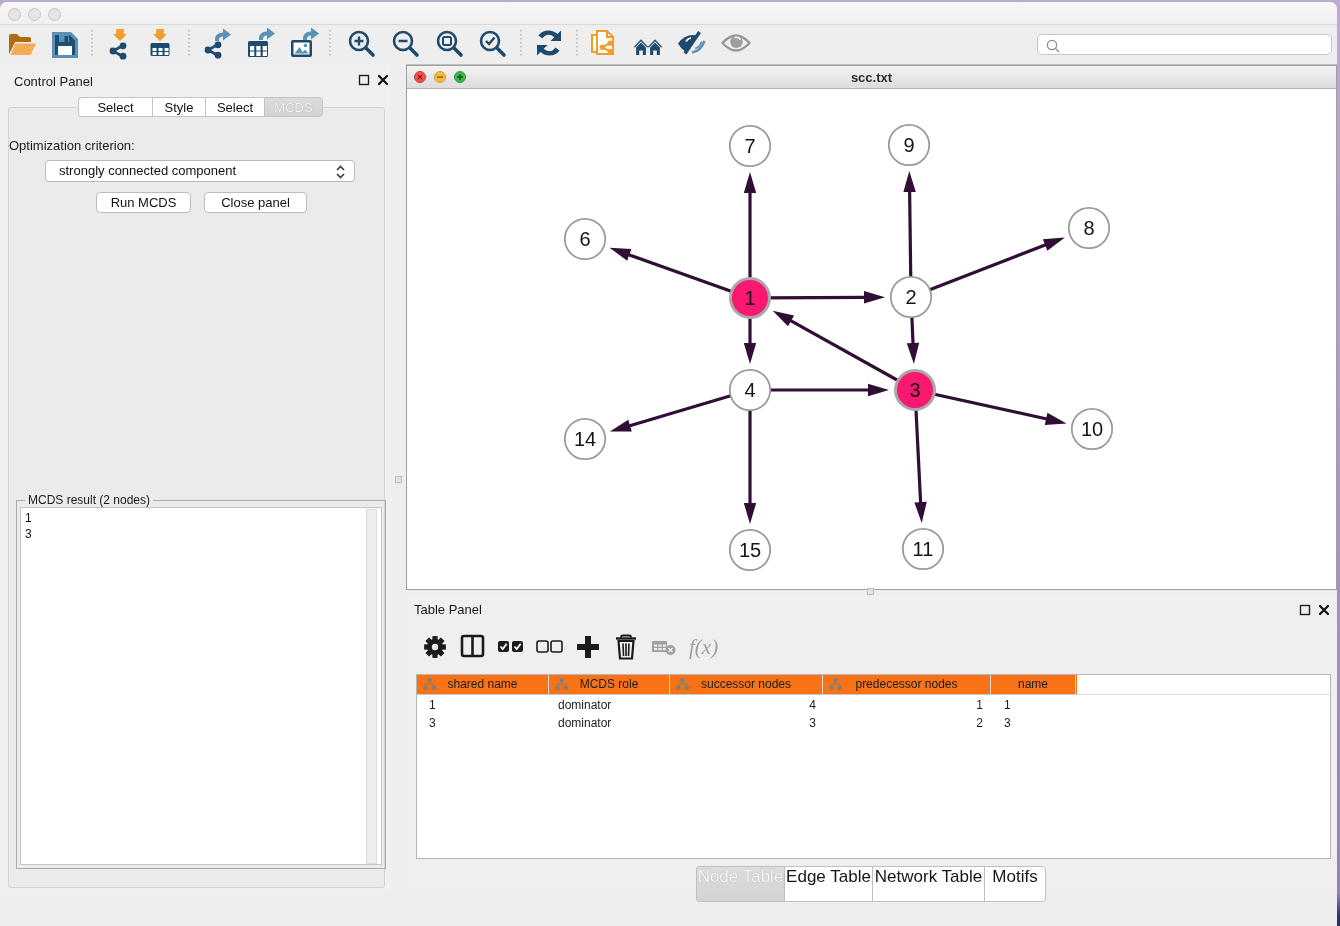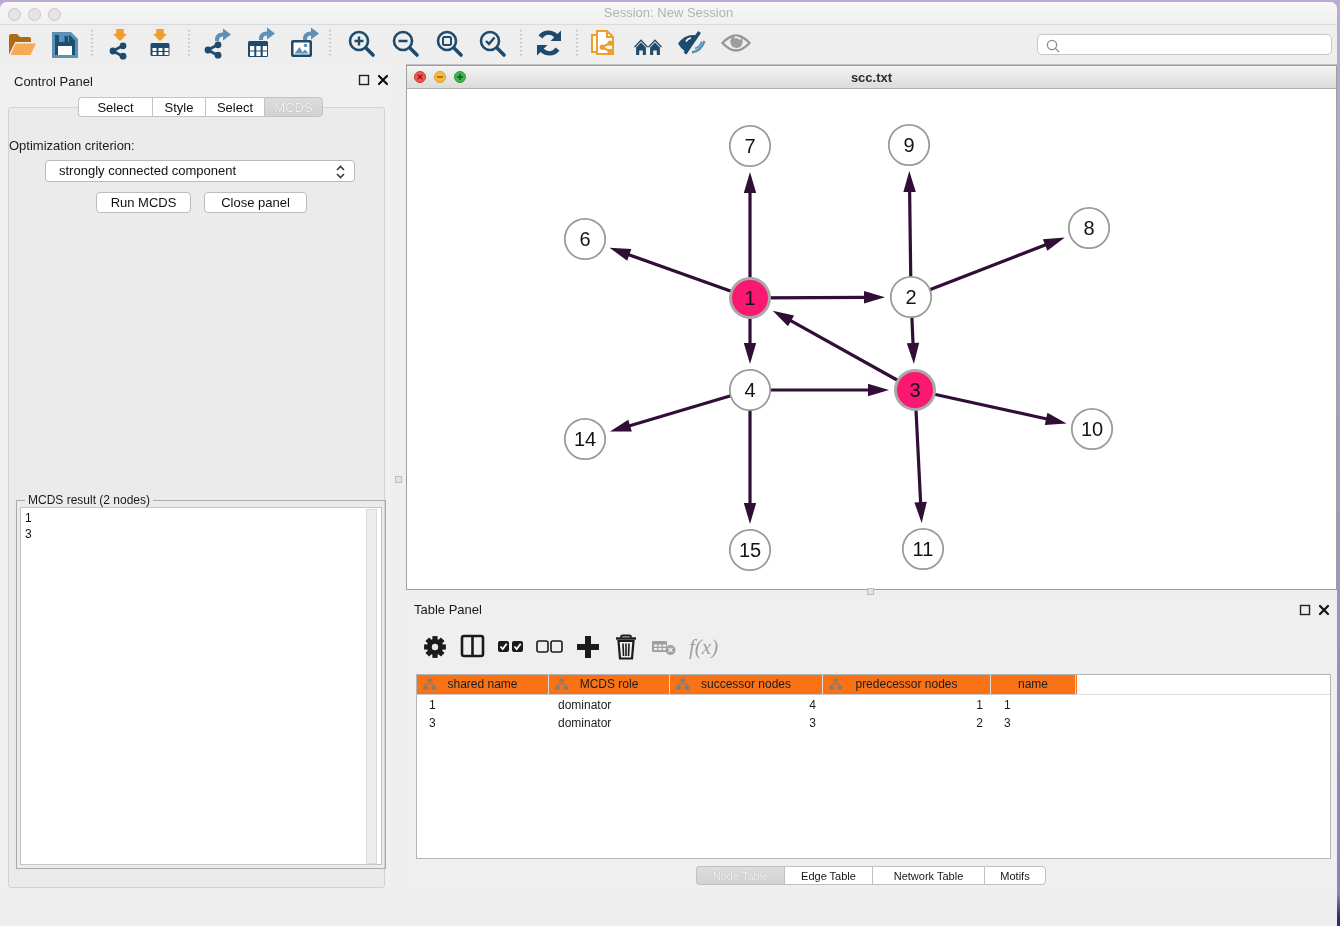--- a/index.html
+++ b/index.html
@@ -34,34 +34,33 @@
   .lt{position:absolute;top:5px;width:12px;height:12px;border-radius:50%;box-sizing:border-box;}
   .lt svg{display:block;margin:0;}
   #scclabel{position:absolute;top:4px;left:0;width:100%;text-align:center;font-size:13px;font-weight:bold;color:#2d2d2d;}
   
   #tp{position:absolute;left:406px;top:594px;width:931px;height:294px;background:#efefef;}
   #tbl{position:absolute;left:10px;top:78px;width:915px;height:185px;background:#fff;border:1px solid #b5b5b5;box-sizing:border-box;}
   #thead{position:absolute;left:0;top:0;width:660px;height:20px;background:#f97316;border-bottom:1px solid #c9c9c9;box-sizing:border-box;}
   #theadline{position:absolute;left:660px;top:19px;width:253px;height:1px;background:#dedede;}
   .th{position:absolute;top:0;height:19px;border-right:1px solid #dcdcdc;box-sizing:border-box;text-align:center;font-size:12px;color:#1c1c1c;line-height:19px;}
   .cell{position:absolute;font-size:12px;color:#1c1c1c;height:18px;line-height:18px;}
-  .btab{position:absolute;top:270px;height:19px;background:#fff;border:1px solid #c0c0c0;border-right:none;box-sizing:border-box;text-align:center;font-size:11px;font-weight:500;color:#161616;line-height:19px;}
+  .btab{position:absolute;top:270px;height:36px;background:#fff;border:1px solid #c0c0c0;border-right:none;box-sizing:border-box;text-align:center;font-size:17px;font-weight:500;color:#161616;line-height:19px;}
   
   #status{position:absolute;left:0;top:888px;width:1337px;height:36px;background:#efefef;border-top:1px solid #c6c6c6;box-sizing:border-box;}
   #memBtn{position:absolute;right:10px;top:7px;width:74px;height:24px;background:#fcfcfc;border:1px solid #bbb;box-sizing:border-box;font-size:12px;color:#111;}
   #listBtn{position:absolute;left:12px;top:7px;width:26px;height:23px;background:#fcfcfc;border:1px solid #b5b5b5;border-radius:3px;box-sizing:border-box;}
 </style></head>
 <body>
 <div id="win">
 
   <div id="titlebar">
     <div class="tl" style="left:8px;"></div>
     <div class="tl" style="left:28px;"></div>
     <div class="tl" style="left:48px;"></div>
-    <div id="title-text">Session: New Session</div>
   </div>
 
   <div id="toolbar">
     <svg id="tbicons" width="1337" height="39" style="position:absolute;left:0;top:0">
         <line x1="92" y1="5" x2="92" y2="33" stroke="#9a9a9a" stroke-width="1" stroke-dasharray="1.5,2.5"></line>
         <line x1="189" y1="5" x2="189" y2="33" stroke="#9a9a9a" stroke-width="1" stroke-dasharray="1.5,2.5"></line>
         <line x1="330" y1="5" x2="330" y2="33" stroke="#9a9a9a" stroke-width="1" stroke-dasharray="1.5,2.5"></line>
         <line x1="521" y1="5" x2="521" y2="33" stroke="#9a9a9a" stroke-width="1" stroke-dasharray="1.5,2.5"></line>
         <line x1="577" y1="5" x2="577" y2="33" stroke="#9a9a9a" stroke-width="1" stroke-dasharray="1.5,2.5"></line>
         <g transform="translate(5,3)">

